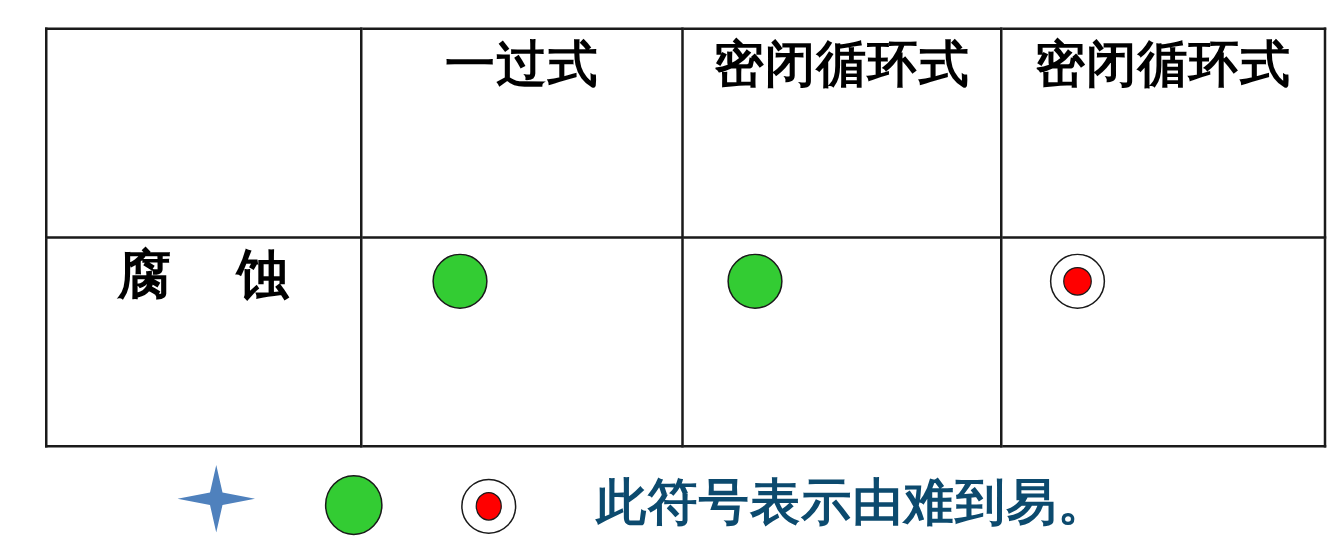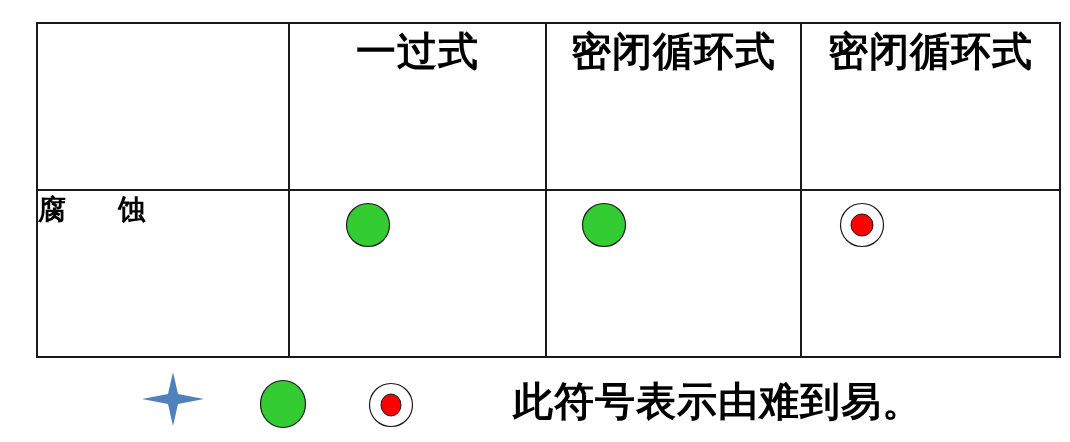--- a/index.html
+++ b/index.html
@@ -37,21 +37,22 @@
     .row-head { height: 84px; }
     .row-body { height: 84px; }
     .head-text {
       font-size: 40px;
       text-align: center;
       vertical-align: top;
       padding-top: 12px;
       letter-spacing: 1px;
     }
     .row-label {
-      font-size: 28px;
+      font-size: 43px;
+      text-align: center;
       vertical-align: top;
       padding-top: 10px;
     }
     .row-label .gap { display: inline-block; width: 52px; }
     .sym {
       position: absolute;
       display: block;
     }
     .sym svg { display: block; }
     .legend {
@@ -61,24 +62,23 @@
       width: 1070px;
       height: 80px;
     }
     .legend .sym { position: absolute; }
     .legend-text {
       position: absolute;
       left: 477px;
       top: 374px;
       font-size: 40px;
       font-weight: bold;
-      color: #000000;
+      color: #0c4a6e;
       white-space: nowrap;
       letter-spacing: 1px;
-      margin-left: 36px;
     }
   </style>
 </head>
 <body>
 
 <table class="grid-table">
   <colgroup>
     <col class="col-0">
       <col class="col-1">
       <col class="col-2">

